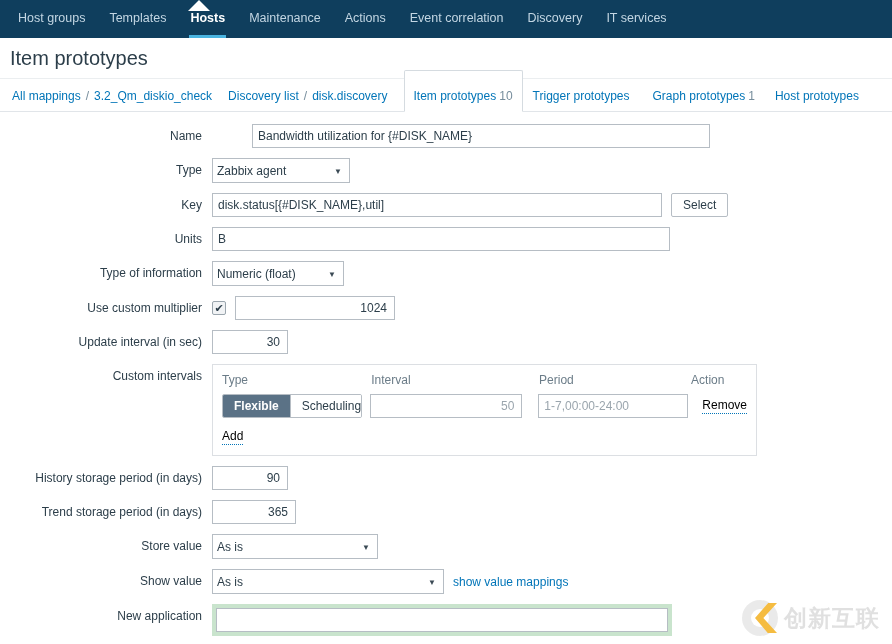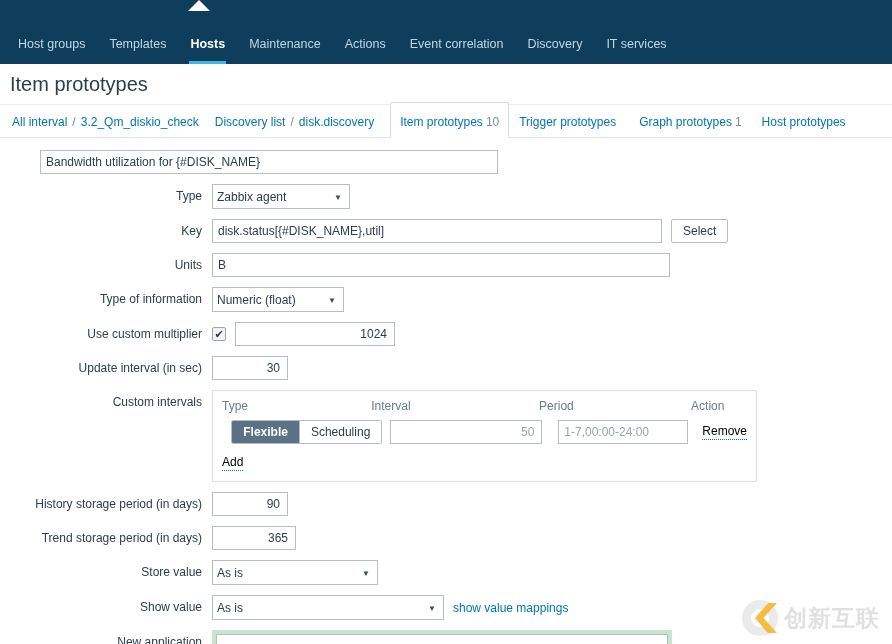--- a/index.html
+++ b/index.html
@@ -8,21 +8,21 @@
     width: 892px; height: 644px;
     background: #ffffff;
     font-family: "Liberation Sans", sans-serif;
     -webkit-font-smoothing: antialiased;
     overflow: hidden;
   }
 
   
   .topnav {
     position: relative;
-    height: 64px;
+    height: 38px;
     background: #0f3e5d;
     display: flex;
     align-items: flex-end;
     padding-left: 6px;
   }
   .nav-arrow {
     position: absolute;
     left: 188px;
     top: 0px;
     width: 0; height: 0;
@@ -94,21 +94,21 @@
     padding: 5px 10px 8px 10px;
     cursor: pointer;
     white-space: nowrap;
   }
   .tab-link.active {
     background: #ffffff;
     border: 1px solid #d5dbe0;
     border-bottom: 1px solid #ffffff;
     margin-bottom: -1px;
     border-radius: 2px 2px 0 0;
-    padding: 12px 9px 8px 9px;
+    padding: 18px 9px 8px 9px;
   }
   .tab-count {
     color: #768d9c;
     padding-left: 3px;
   }
 
   
   .form-area {
     padding-top: 12px;
   }
@@ -216,21 +216,21 @@
   .ci-head {
     display: flex;
     font-size: 12px;
     color: #6b7c88;
     padding: 2px 0 7px 0;
   }
   .ci-c1 { width: 160px; }
   .ci-c2 { width: 180px; }
   .ci-c3 { width: 163px; }
   .ci-c4 { width: 60px; }
-  .ci-row { display: flex; align-items: center; justify-content: flex-end; }
+  .ci-row { display: flex; align-items: center; }
   .seg {
     display: inline-flex;
     border: 1px solid #b6bdc4;
     border-radius: 2px;
     overflow: hidden;
     height: 24px;
   }
   .seg-btn {
     font-size: 12px;
     padding: 0 11px;
@@ -240,21 +240,21 @@
     color: #2c3e4a;
     cursor: pointer;
   }
   .seg-btn.on {
     background: #5b7286;
     color: #ffffff;
     font-weight: bold;
   }
   .seg-btn + .seg-btn { border-left: 1px solid #b6bdc4; }
   .fld-interval { width: 152px; margin-left: 8px; }
-  .fld-period { width: 130px; margin-left: 16px; }
+  .fld-period { width: 150px; margin-left: 16px; }
   .lnk {
     color: #000000;
     font-size: 12px;
     cursor: pointer;
     border-bottom: 1px dotted #0275b8;
     line-height: 15px;
   }
   .ci-action { margin-left: 14px; }
   .ci-add { margin-top: 11px; display: inline-block; text-align: center; }
 
@@ -329,21 +329,21 @@
   <div class="nav-item"><span>Discovery</span></div>
   <div class="nav-item"><span>IT services</span></div>
 </div>
 
 <div class="page-header">
   <div class="page-title">Item prototypes</div>
 </div>
 
 <div class="crumbbar">
   <div class="crumb-group">
-    <span class="crumb-link">All interval</span>
+    <span class="crumb-link">All mappings</span>
     <span class="crumb-sep">/</span>
     <span class="crumb-link">3.2_Qm_diskio_check</span>
   </div>
   <div class="crumb-gap"></div>
   <div class="crumb-group">
     <span class="crumb-link">Discovery list</span>
     <span class="crumb-sep">/</span>
     <span class="crumb-link">disk.discovery</span>
   </div>
   <div class="crumb-gap"></div>
@@ -357,20 +357,21 @@
     <span>Graph prototypes</span><span class="tab-count">1</span>
   </div>
   <div class="tab-link">
     <span>Host prototypes</span><span class="tab-count"></span>
   </div>
 </div>
 
 <div class="form-area">
 
   <div class="row">
+    <div class="lbl">Name</div>
     <div class="ctl">
       <input type="text" class="fld-name" value="Bandwidth utilization for {#DISK_NAME}" style="">
     </div>
   </div>
 
   <div class="row">
     <div class="lbl">Type</div>
     <div class="ctl">
       <span class="selwrap">
         <select class="sel-type">

